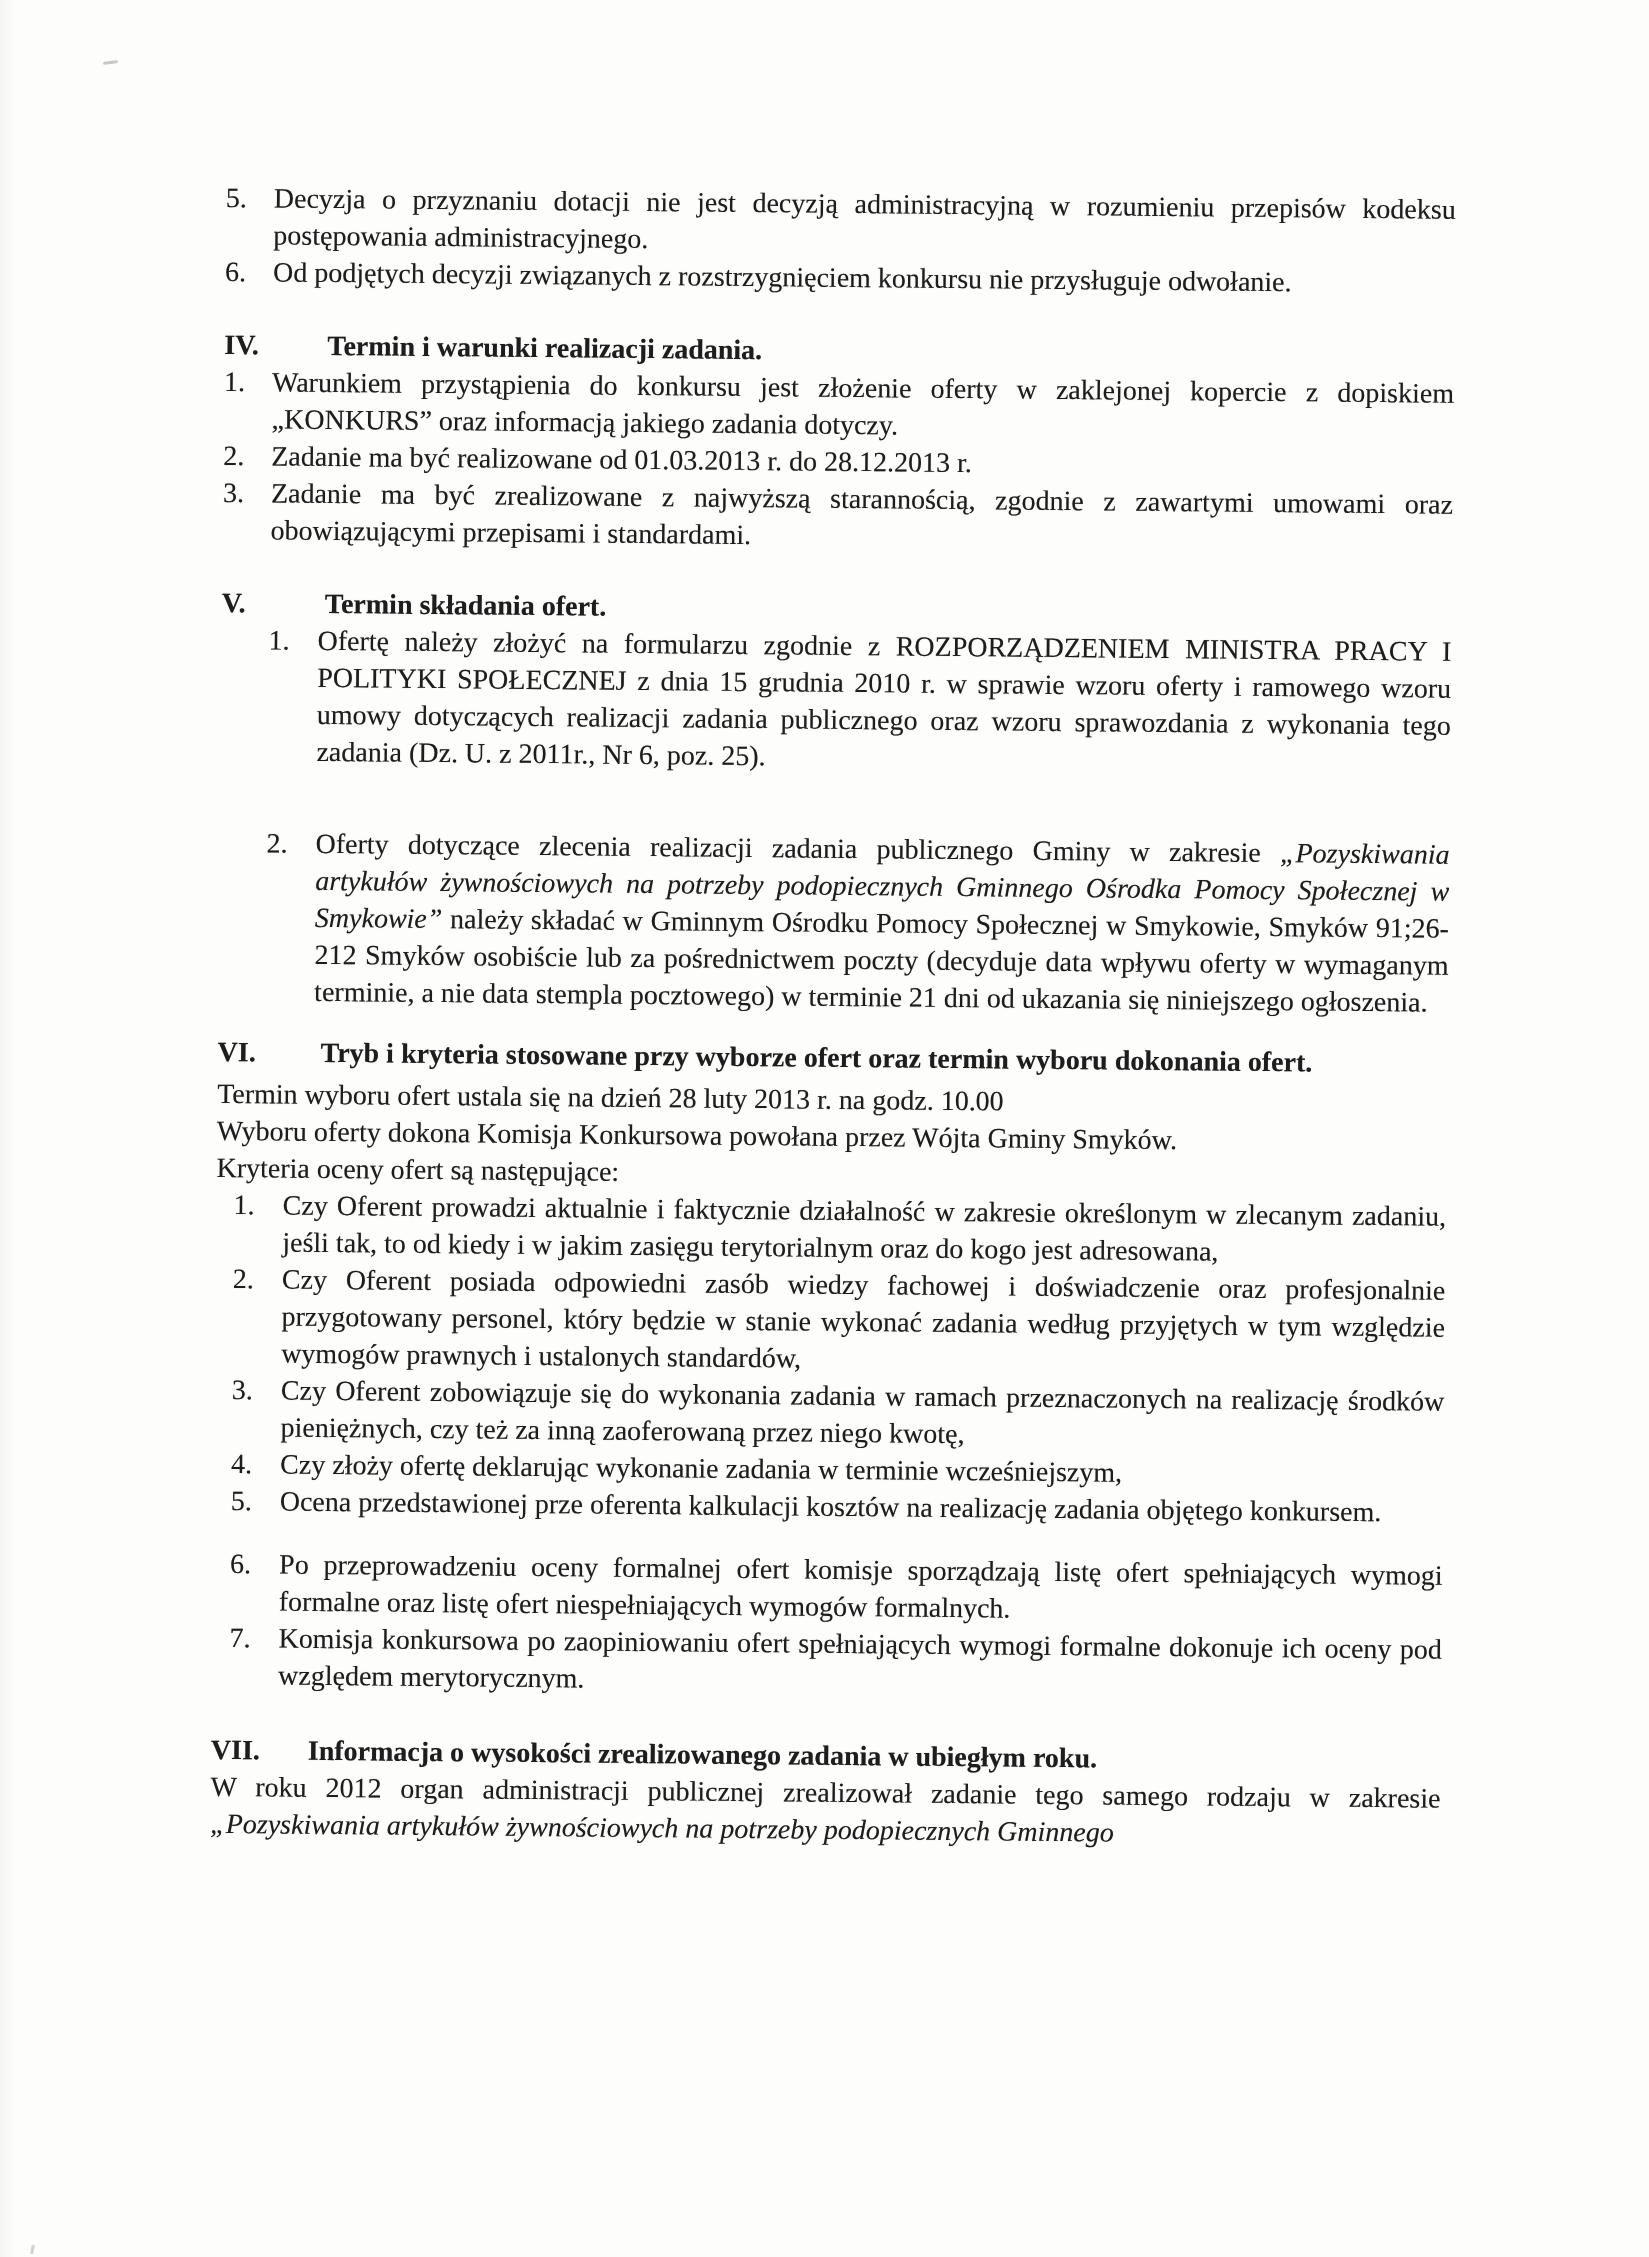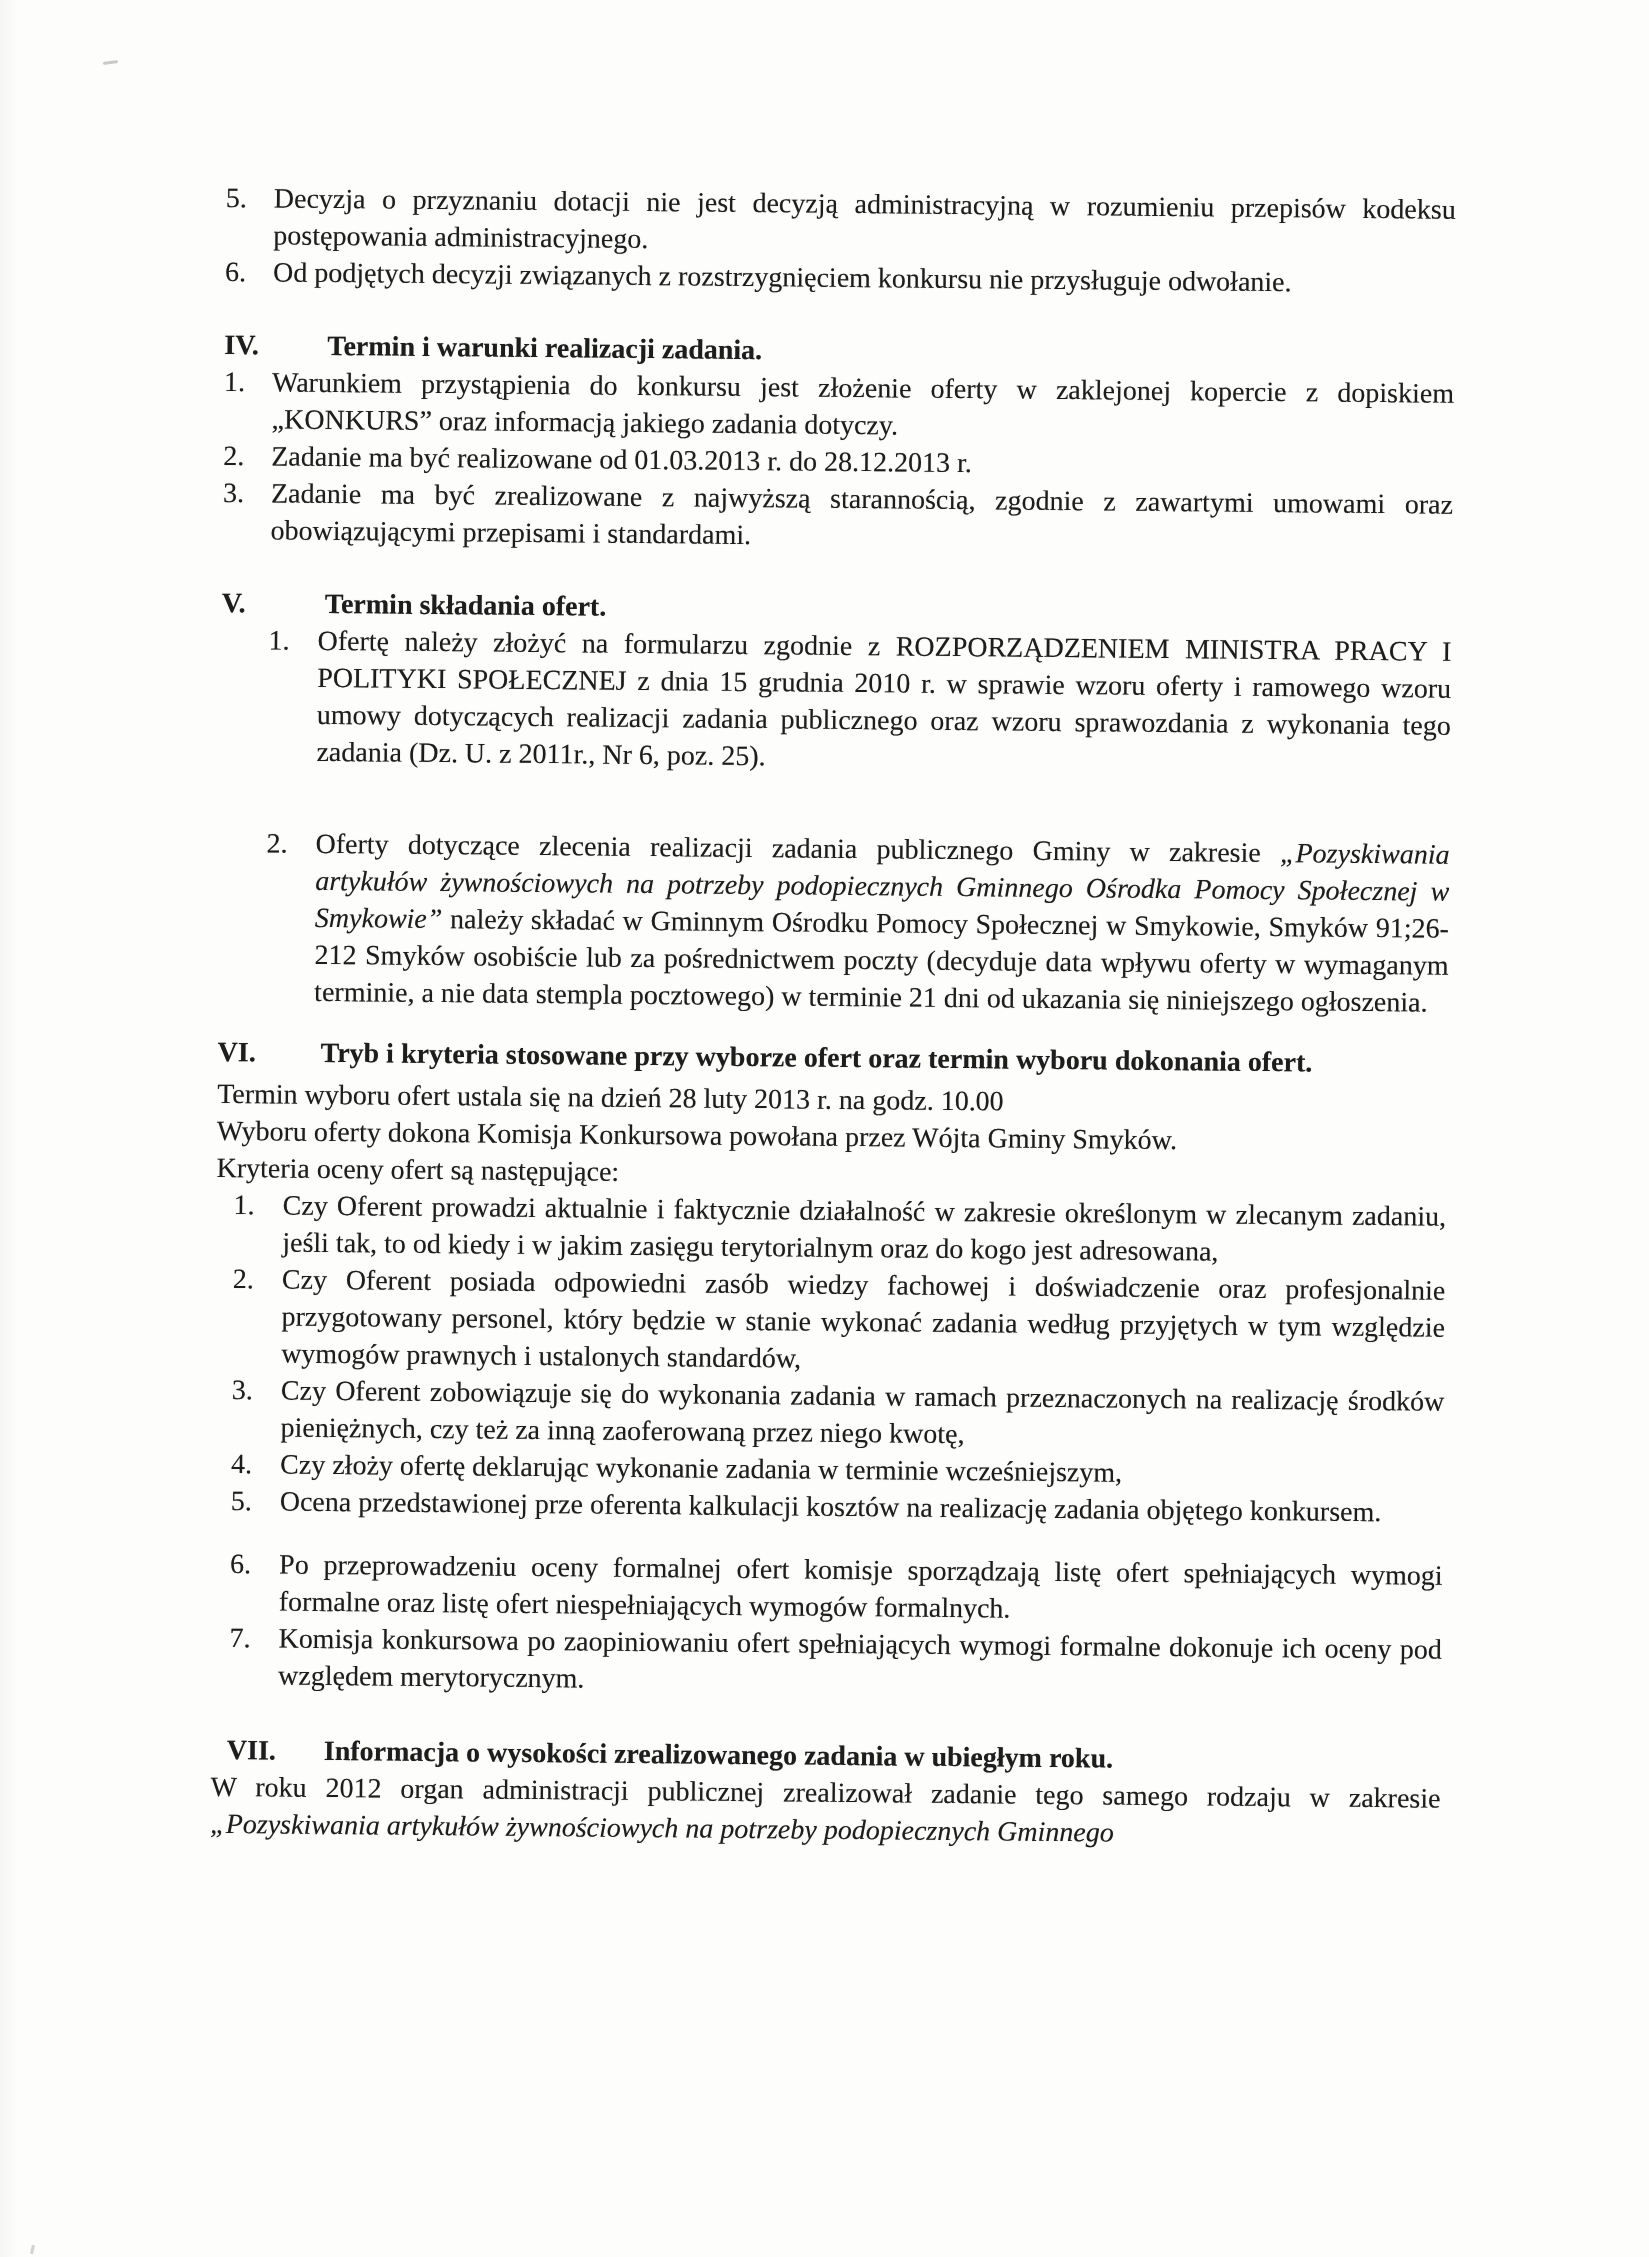--- a/index.html
+++ b/index.html
@@ -62,21 +62,21 @@
   .list-vi { margin-left: 17.5px; }
   .list-vi .num { flex: 0 0 49px; }
 
   .sec-head {
     display: flex;
     font-weight: bold;
   }
   .sec-head .rn { flex: 0 0 103px; }
   .sec-head .ttl { flex: 1 1 auto; text-align: justify; }
   .sec-vi .sec-head .ttl { padding-right: 19.4px; }
-  .sec-vii .sec-head .rn { flex: 0 0 97px; margin-left: 16px; }
+  .sec-vii .sec-head .rn { flex: 0 0 97px; }
 
   .sec-iv  { margin-top: 36px; }
   .sec-v   { margin-top: 36px; }
   .sec-vi  { margin-top: 24px; }
   .sec-vii { margin-top: 38px; }
 
   .v-item-2 { margin-top: 55px; }
   .vi-item-6 { margin-top: 26px; }
   .sec-vi .paras { margin-top: 4.9px; }
 

